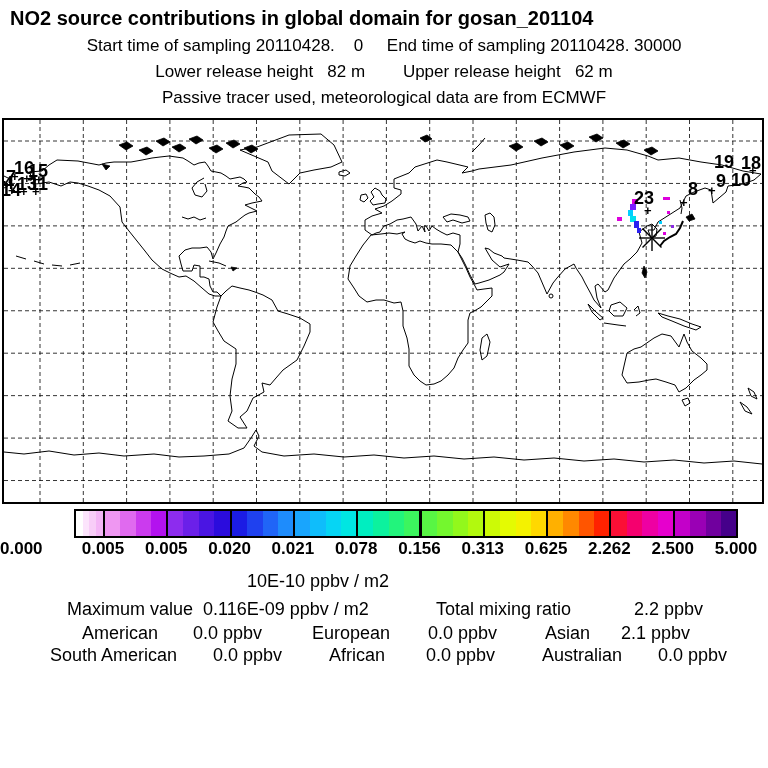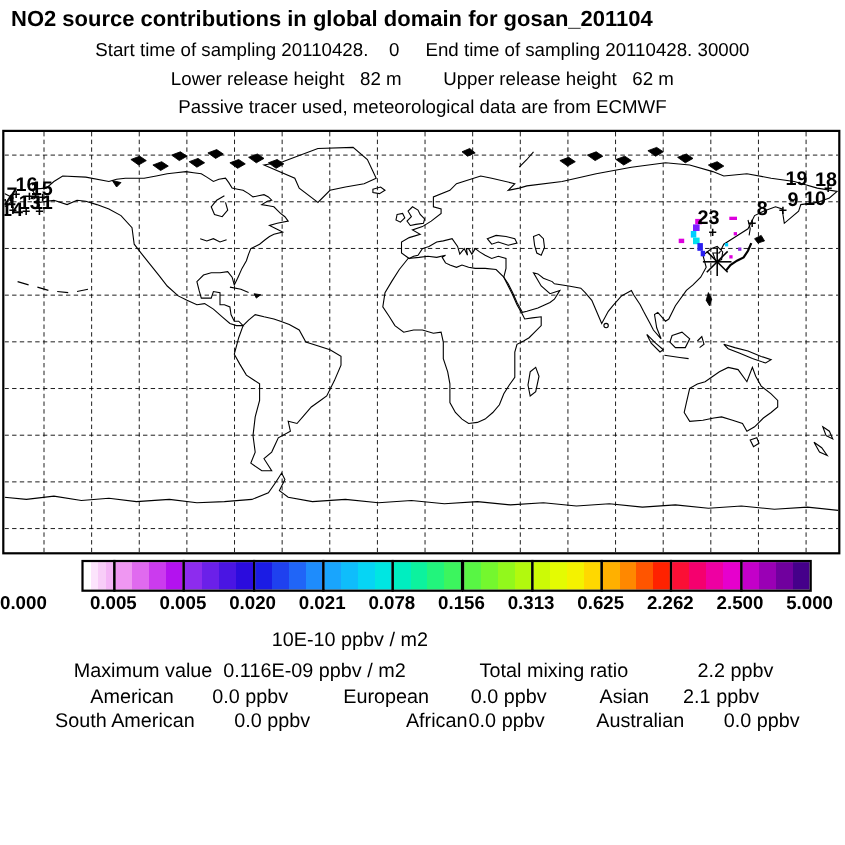--- a/index.html
+++ b/index.html
@@ -196,16 +196,16 @@
 
 <div class="stat" style="left:82px;top:623px;">American</div>
 <div class="stat" style="left:193px;top:623px;">0.0 ppbv</div>
 <div class="stat" style="left:312px;top:623px;">European</div>
 <div class="stat" style="left:428px;top:623px;">0.0 ppbv</div>
 <div class="stat" style="left:545px;top:623px;">Asian</div>
 <div class="stat" style="left:621px;top:623px;">2.1 ppbv</div>
 
 <div class="stat" style="left:50px;top:645px;">South American</div>
 <div class="stat" style="left:213px;top:645px;">0.0 ppbv</div>
-<div class="stat" style="left:329px;top:645px;margin-left:40px;">African</div>
+<div class="stat" style="left:329px;top:645px;">African</div>
 <div class="stat" style="left:426px;top:645px;">0.0 ppbv</div>
 <div class="stat" style="left:542px;top:645px;">Australian</div>
 <div class="stat" style="left:658px;top:645px;">0.0 ppbv</div>
 
 </body></html>

